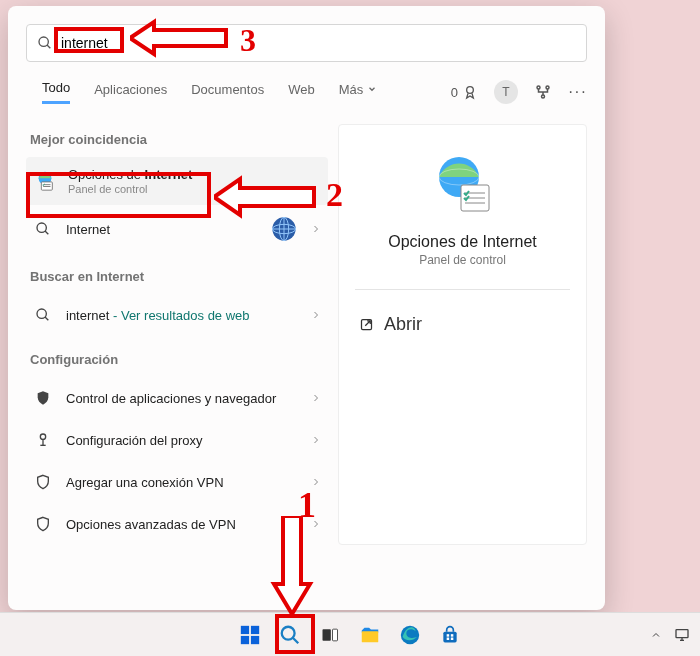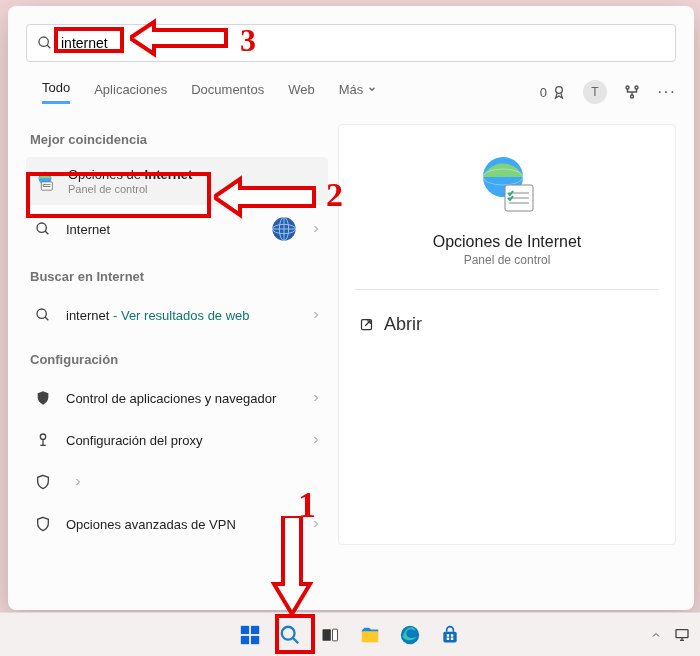--- a/index.html
+++ b/index.html
@@ -1,19 +1,19 @@
 <!DOCTYPE html>
 <html><head>
   <meta charset="utf-8">
   <style>
     * { box-sizing: border-box; margin: 0; padding: 0; font-family: "Segoe UI", sans-serif; }
     body { width: 700px; height: 656px; background: #f0d3d5; position: relative; overflow: hidden; }
 
     .panel {
-      position: absolute; top: 6px; left: 8px; width: 686px; height: 604px;
+      position: absolute; top: 6px; left: 8px; width: 597px; height: 604px;
       background: #fdfcfc; border-radius: 8px; box-shadow: 0 10px 30px rgba(0,0,0,0.2);
     }
 
     .search-bar {
       margin: 18px 18px 0 18px; height: 38px; border: 1px solid #d6d6d6; border-radius: 4px;
       display: flex; align-items: center; padding: 0 10px; background: #fff;
     }
     .search-bar .sicon { width: 16px; height: 16px; color: #555; }
     .search-bar input { border: none; outline: none; font-size: 14px; margin-left: 8px; flex: 1; background: transparent; }
 
@@ -205,20 +205,23 @@
               <polyline points="9 6 15 12 9 18"></polyline>
             </svg>
         </div>
 
         <div class="row">
           <div class="ricon">
               <svg viewBox="0 0 24 24" width="16" height="16" fill="none" stroke="currentColor" stroke-width="2">
                 <path d="M12 2l8 3v6c0 5-3.5 9-8 11-4.5-2-8-6-8-11V5l8-3z"></path>
               </svg>
             </div>
+          <div class="txt">
+              <div class="t1">Agregar una conexión VPN</div>
+            </div>
           <svg class="chev" width="12" height="12" viewBox="0 0 24 24" fill="none" stroke="currentColor" stroke-width="2">
               <polyline points="9 6 15 12 9 18"></polyline>
             </svg>
         </div>
 
         <div class="row">
           <div class="ricon">
               <svg viewBox="0 0 24 24" width="16" height="16" fill="none" stroke="currentColor" stroke-width="2">
                 <path d="M12 2l8 3v6c0 5-3.5 9-8 11-4.5-2-8-6-8-11V5l8-3z"></path>
               </svg>

